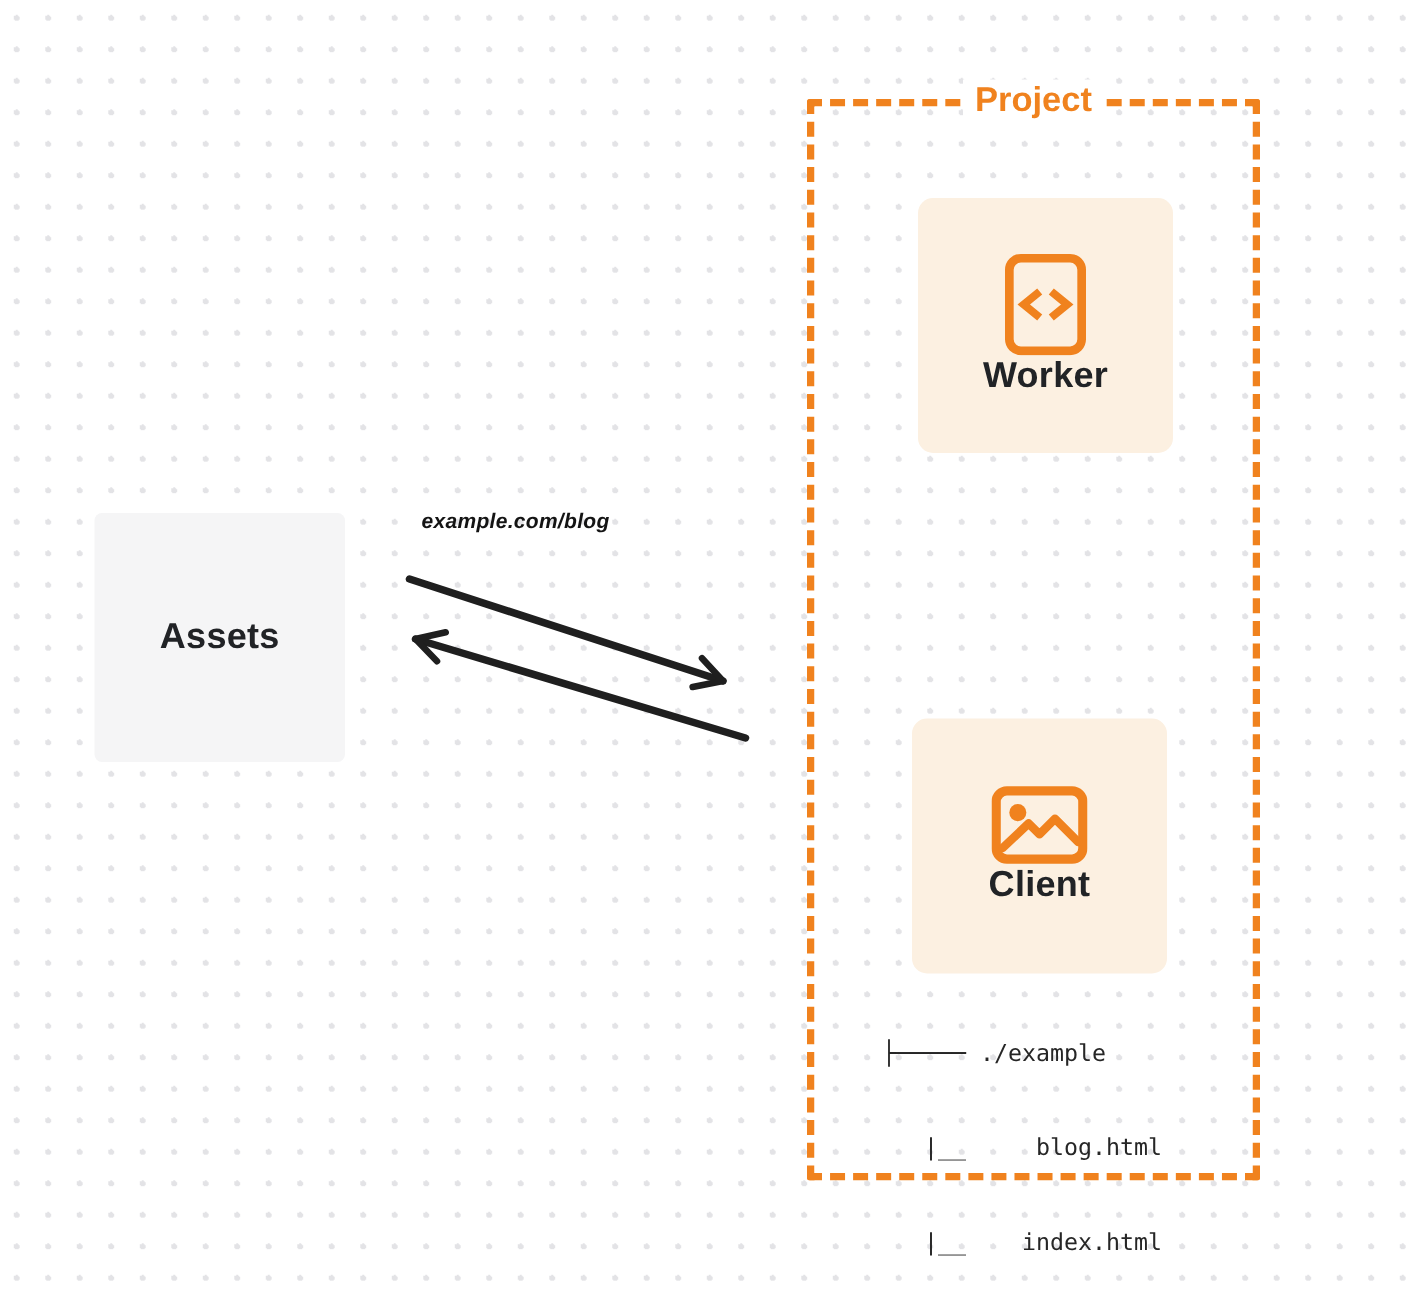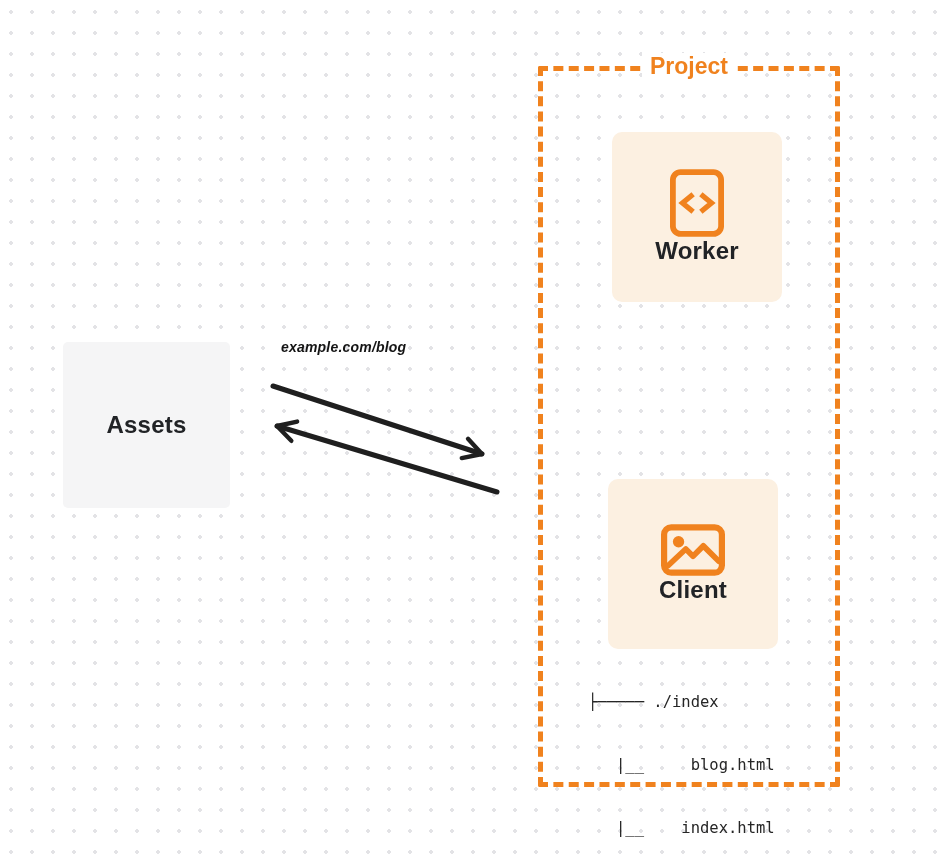--- a/index.html
+++ b/index.html
@@ -143,20 +143,20 @@
     <div class="card card-assets">
       <svg width="64" height="52" viewBox="0 0 62 50" aria-hidden="true">
         <rect class="icon-stroke" x="3" y="3" width="56" height="44" rx="7" stroke-width="6"></rect>
         <circle class="icon-fill" cx="17" cy="17" r="5.5"></circle>
         <polyline class="icon-stroke" points="7,40 24,24 31,31 41,21 56,36" stroke-width="5.5" stroke-linecap="round" stroke-linejoin="round"></polyline>
       </svg>
       <span class="node-label">Client</span>
     </div>
 
     <div class="file-tree">
-      <div>├───── ./index</div>
+      <div>├───── ./example</div>
       <div>   |__     blog.html</div>
       <div>   |__    index.html</div>
       
     </div>
   </div>
 
 </div>
 
 </body></html>

